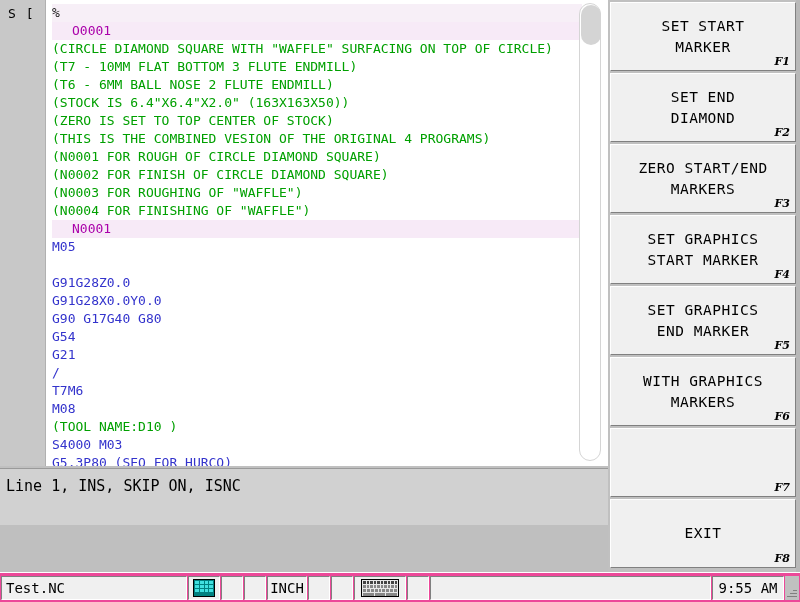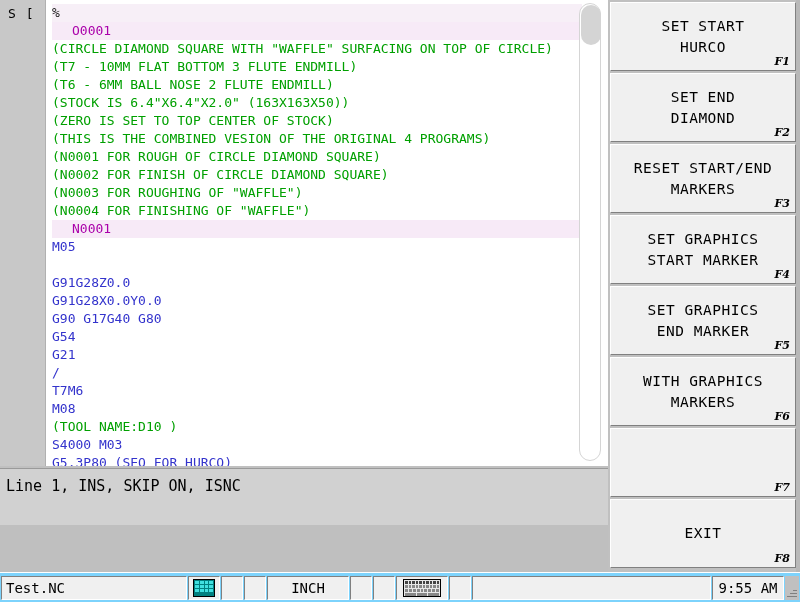--- a/index.html
+++ b/index.html
@@ -153,21 +153,21 @@
     right: 0; top: 0;
     width: 4px; height: 572px;
     background: #b8b8b8;
   }
 
   
   .taskbar {
     position: absolute;
     left: 0; top: 572px;
     width: 800px; height: 30px;
-    background: #7dd3fc;
+    background: #ec4899;
     border-top: 1px solid #ffffff;
     box-sizing: border-box;
     display: flex;
     align-items: center;
     padding: 2px 1px;
   }
   .tb-cell {
     height: 24px;
     background: #f0f0f0;
     border-top: 1px solid #808080;
@@ -184,21 +184,21 @@
     color: #000;
     overflow: hidden;
   }
   .tb-filename {
     width: 186px;
     justify-content: flex-start;
     padding-left: 4px;
   }
   .tb-icon  { width: 32px; }
   .tb-small { width: 22px; }
-  .tb-inch  { width: 82px; }
+  .tb-inch  { width: 40px; }
   .tb-kbd   { width: 52px; }
   .tb-wide  { flex: 1; }
   .tb-time  { width: 72px; justify-content: center; }
 
   .resize-grip {
     width: 14px; height: 24px;
     position: relative;
     background: #c0c0c0;
   }
   .resize-grip i {
@@ -240,30 +240,30 @@
 
   <div class="statusline">
     <span>Line 1, INS, SKIP ON, ISNC</span>
   </div>
   <div class="band-light"></div>
   <div class="band-dark"></div>
 
   <div class="fpanel" id="fpanel">
       <div class="fbtn">
         <div class="fbtn-label">SET START
-HURCO</div>
+MARKER</div>
         <div class="fkey">F1</div>
       </div>
       <div class="fbtn">
         <div class="fbtn-label">SET END
 DIAMOND</div>
         <div class="fkey">F2</div>
       </div>
       <div class="fbtn">
-        <div class="fbtn-label">RESET START/END
+        <div class="fbtn-label">ZERO START/END
 MARKERS</div>
         <div class="fkey">F3</div>
       </div>
       <div class="fbtn">
         <div class="fbtn-label">SET GRAPHICS
 START MARKER</div>
         <div class="fkey">F4</div>
       </div>
       <div class="fbtn">
         <div class="fbtn-label">SET GRAPHICS

